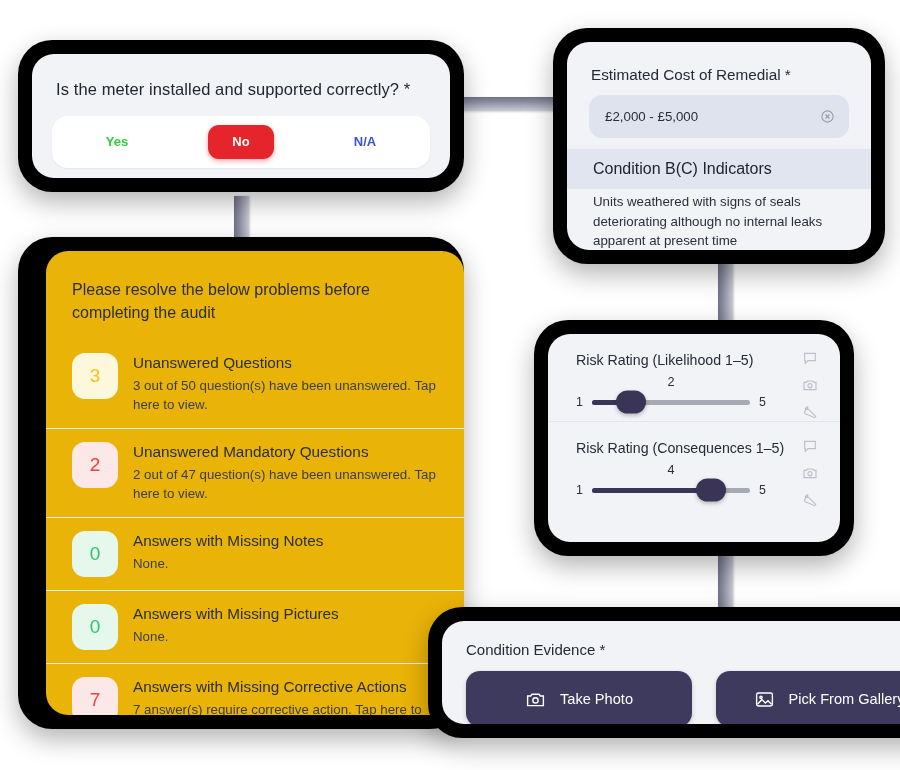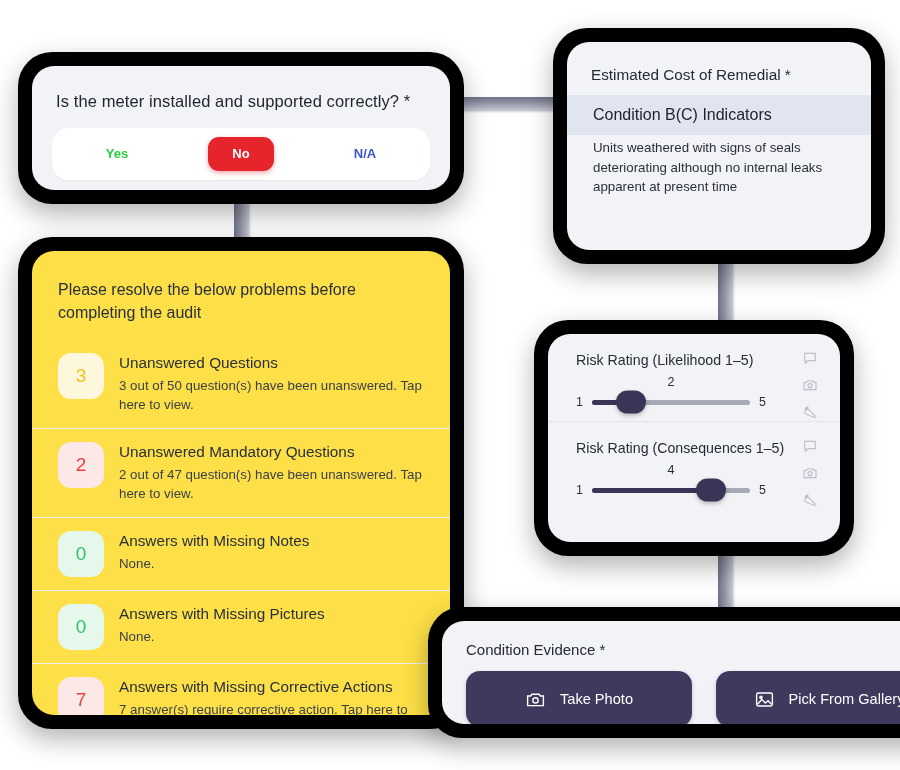--- a/index.html
+++ b/index.html
@@ -36,21 +36,21 @@
   }
   .card {
     width: 100%; height: 100%;
     background: #f2f3f7;
     border-radius: 22px;
     position: relative;
     overflow: hidden;
   }
 
   
-  #frame-question { left: 18px; top: 52px; width: 446px; height: 152px; }
+  #frame-question { left: 18px; top: 40px; width: 446px; height: 152px; }
   .q-title {
     font-size: 16.5px; color: #222630; letter-spacing: .1px;
     padding: 26px 24px 0 24px;
   }
   .seg-wrap {
     margin: 17px 20px 0 20px;
     background: #ffffff;
     border-radius: 16px;
     height: 52px;
     display: flex; align-items: center;
@@ -62,21 +62,21 @@
     line-height: 34px; border-radius: 11px;
     margin: 0 6px;
   }
   .seg.yes { color: #2ecc40; }
   .seg.no  { color: #ffffff; background: #e5252b; max-width: 66px; margin: 4px auto;
              box-shadow: 0 2px 5px rgba(229,37,43,.40); }
   .seg.na  { color: #3d56c7; }
 
   
   #frame-problems { left: 18px; top: 237px; width: 446px; height: 492px; }
-  #frame-problems .card { background: #fde047; }
+  #frame-problems .card { background: #eab308; margin-left: 14px; }
   .p-title {
     font-size: 16px; color: #2a2f3a; line-height: 1.42;
     padding: 28px 26px 0 26px;
   }
   .p-list { margin-top: 16px; }
   .p-row {
     display: flex; gap: 15px;
     padding: 13px 24px 13px 26px;
     border-top: 1px solid #edeef2;
     align-items: flex-start;
@@ -224,20 +224,28 @@
           </div>
         </div>
 
       </div>
     </div>
   </div>
 
   <div class="frame" id="frame-cost">
     <div class="card">
       <div class="c-label">Estimated Cost of Remedial *</div>
+      <div class="c-input">
+        <div class="c-value">£2,000 - £5,000</div>
+        <svg class="c-clear" viewBox="0 0 24 24" fill="none" stroke="#5b6070" stroke-width="1.7">
+          <circle cx="12" cy="12" r="9"></circle>
+          <line x1="8.8" y1="8.8" x2="15.2" y2="15.2"></line>
+          <line x1="15.2" y1="8.8" x2="8.8" y2="15.2"></line>
+        </svg>
+      </div>
       <div class="c-chip">Condition B(C) Indicators</div>
       <div class="c-desc">Units weathered with signs of seals deteriorating although no internal leaks apparent at present time</div>
 
     </div>
   </div>
 
   <div class="frame" id="frame-risk">
     <div class="card">
 
       <div class="r-row">

